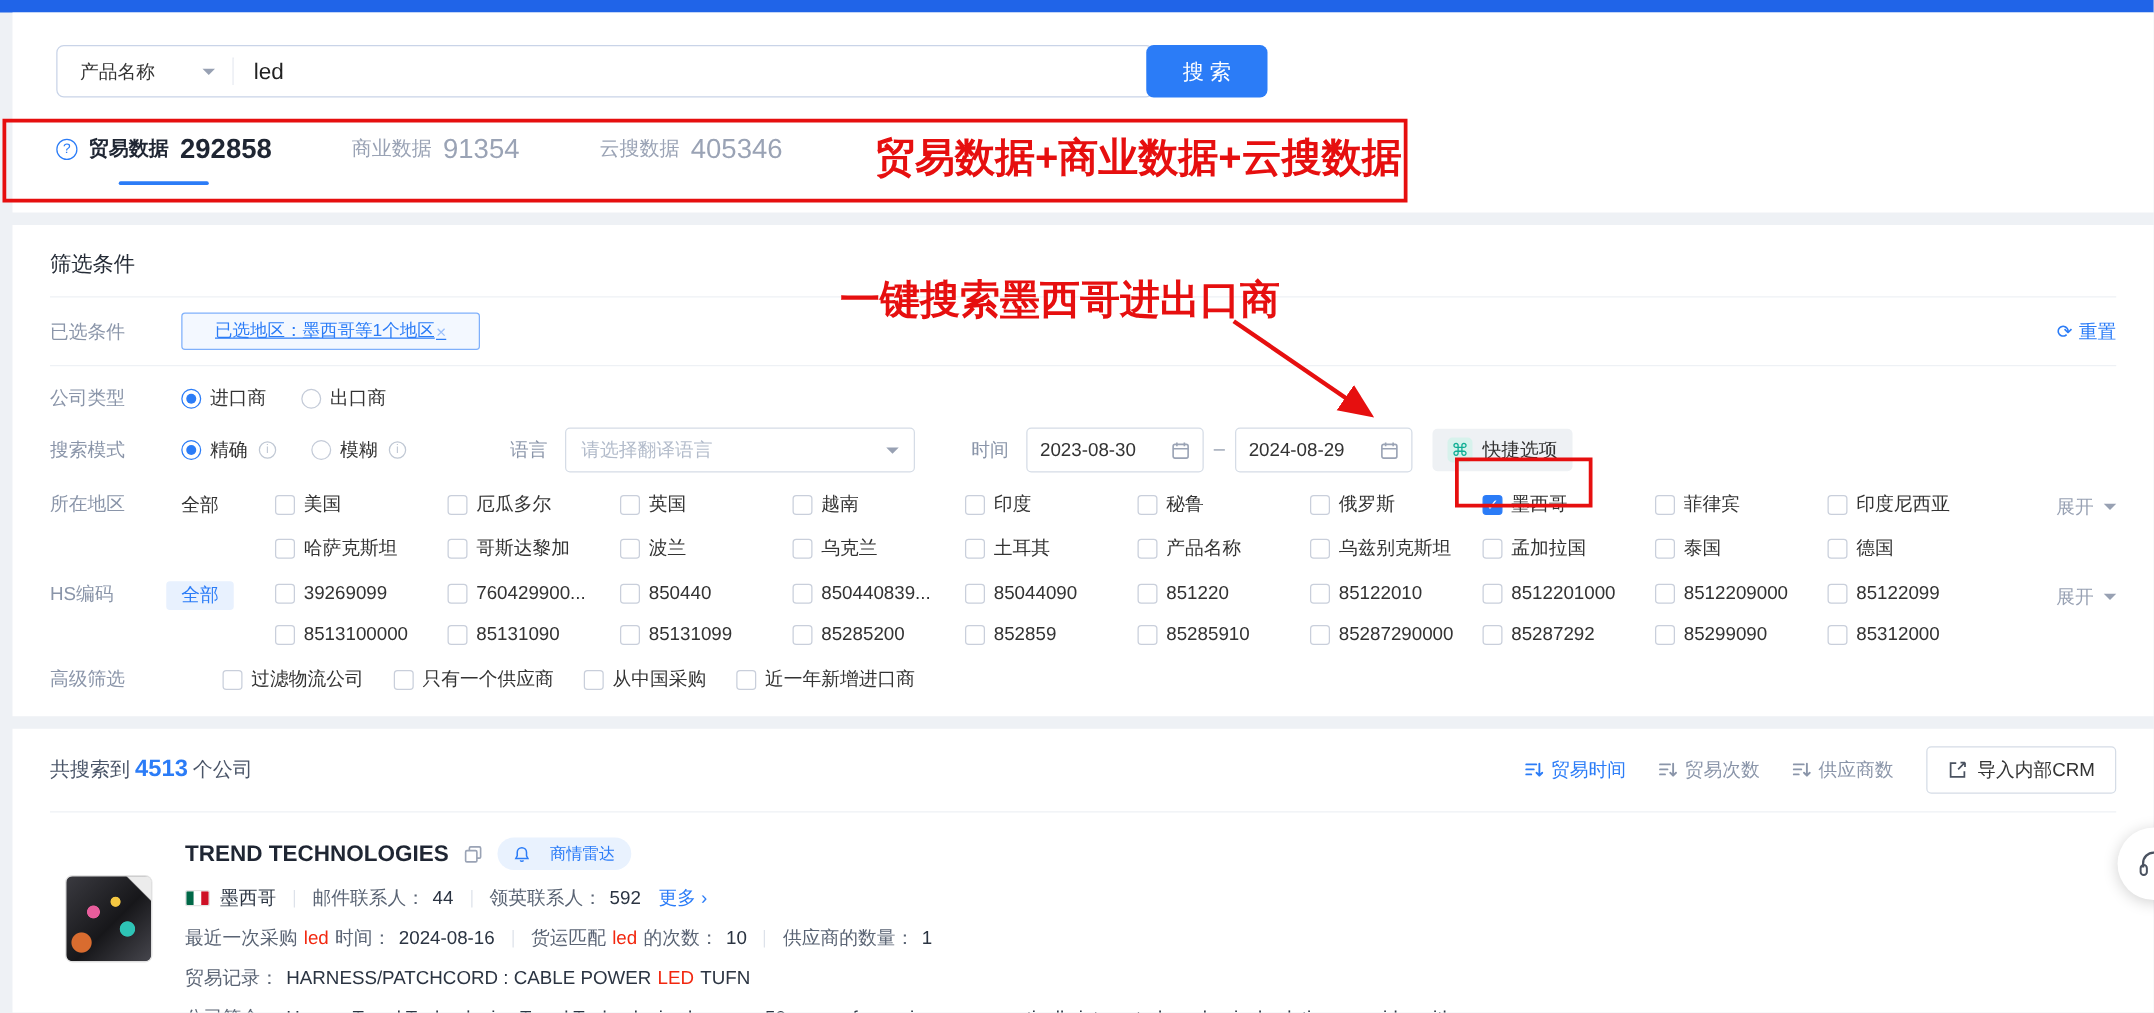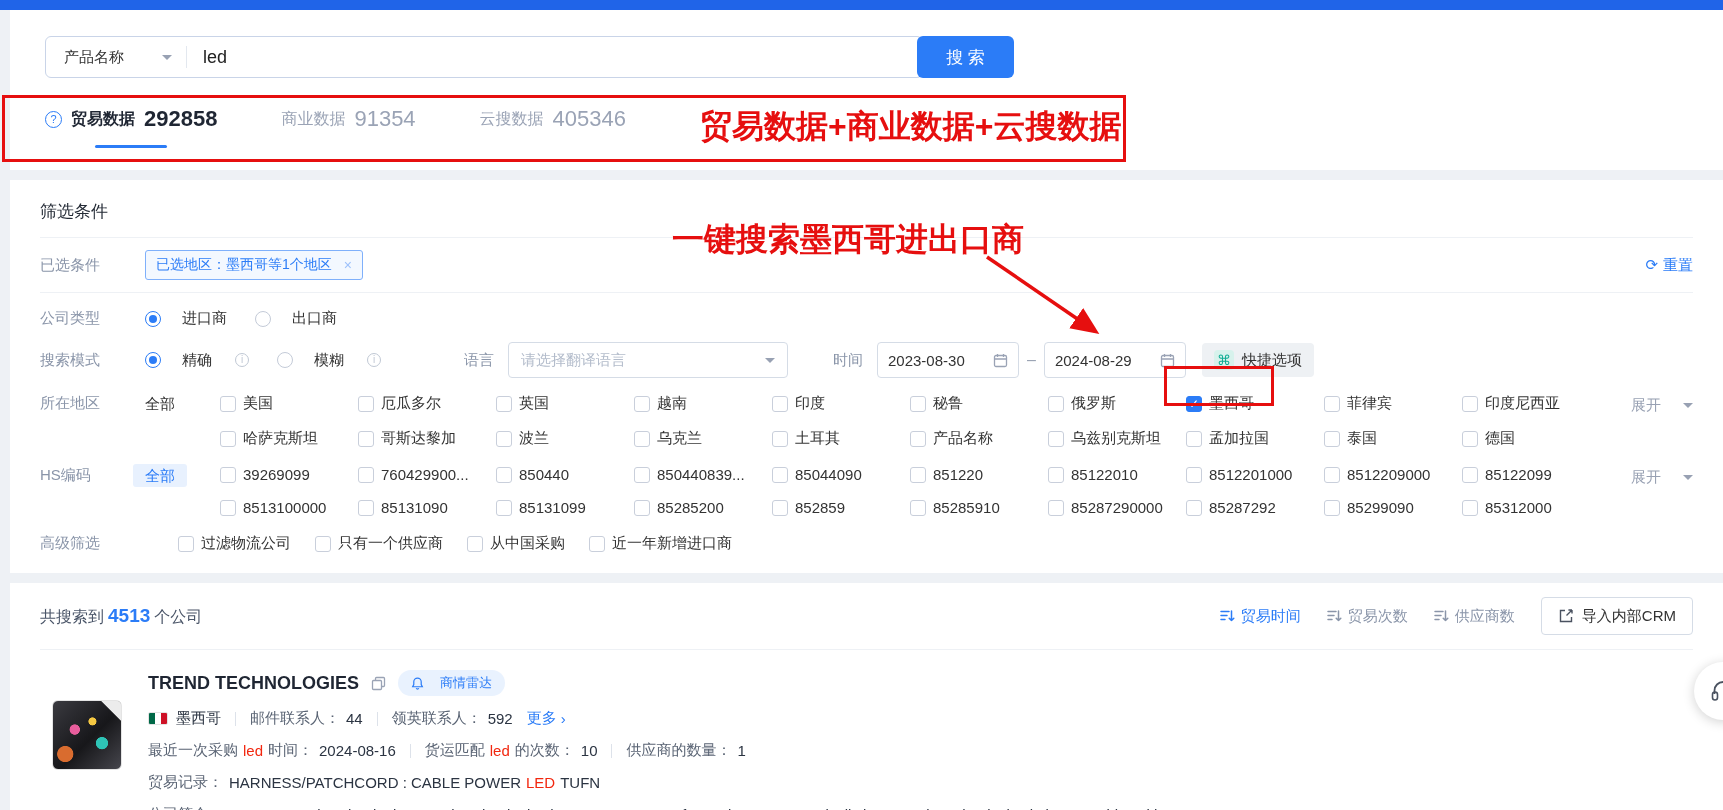--- a/index.html
+++ b/index.html
@@ -33,27 +33,27 @@
     color:#2b7cf7; font-size:11px; line-height:14px; text-align:center; }
   .tab.active .q-icon { display:inline-block; }
 
   
   .panel2 { margin-top:10px; padding:12px 30px 16px; position:relative; }
   .ftitle { font-size:17px; color:#242b36; padding:8px 0 14px; border-bottom:1px solid #eef1f5; }
   .frow { display:flex; align-items:center; position:relative; }
   .selrow { padding:12px 0; border-bottom:1px solid #eef1f5; }
   .flabel { width:105px; font-size:15px; color:#8a95a9; flex-shrink:0; }
   .tag { border:1px solid #7fb0fb; background:#f3f8ff; color:#2b7cf7; font-size:14px;
-    padding:5px 10px; border-radius:3px; display:flex; align-items:center; gap:12px; cursor:pointer; }
+    padding:5px 26px; border-radius:3px; display:flex; align-items:center; gap:1px; cursor:pointer;text-decoration:underline; }
   .tag .x { color:#9cc0fb; }
   .reset { position:absolute; right:0; color:#2b7cf7; font-size:15px; display:flex; gap:5px;
     align-items:center; cursor:pointer; }
   .typerow { margin:16px 0 10px; }
   .moderow { margin:14px 0 0; }
-  .ropt { display:flex; align-items:center; gap:21px; margin-right:28px; font-size:15px; color:#333; cursor:pointer; }
+  .ropt { display:flex; align-items:center; gap:7px; margin-right:28px; font-size:15px; color:#333; cursor:pointer; }
   .radio { width:16px; height:16px; border-radius:50%; border:1px solid #c4cbd8; position:relative; background:#fff; }
   .radio.checked { border-color:#2b7cf7; }
   .radio.checked::after { content:""; position:absolute; left:3px; top:3px; width:8px; height:8px;
     border-radius:50%; background:#2b7cf7; }
   .info-i { display:none; width:14px; height:14px; border-radius:50%; border:1px solid #c0c8d4;
     color:#c0c8d4; font-size:10px; line-height:12px; text-align:center; margin-left:2px; }
   .with-info .info-i { display:inline-block; }
   .sub-label { color:#8a95a9; font-size:15px; margin-left:55px; }
   .lang-select { width:280px; height:36px; border:1px solid #d5dce6; border-radius:4px; margin-left:14px;
     display:flex; align-items:center; justify-content:space-between; padding:0 12px; cursor:pointer; }
@@ -73,21 +73,21 @@
   .allcol { width:75px; font-size:15px; color:#333; flex-shrink:0; padding-top:1px; }
   .allchip { background:#e8f1fe; color:#2b7cf7; padding:3px 12px; border-radius:3px; font-size:15px;
     margin-left:-12px; cursor:pointer; }
   .cbgrid { display:grid; grid-template-columns:repeat(10,138px); row-gap:16px; }
   .cbitem { display:flex; align-items:center; gap:7px; font-size:15px; color:#333; cursor:pointer; }
   .cb { width:16px; height:16px; border:1px solid #c9cfdb; border-radius:3px; background:#fff;
     flex-shrink:0; position:relative; }
   .cb.checked { background:#2b7cf7; border-color:#2b7cf7; }
   .cb.checked::after { content:"✓"; position:absolute; color:#fff; font-size:12px; left:2px; top:0px; }
   .expand { position:absolute; right:0; top:2px; color:#98a1b3; font-size:15px; display:flex;
-    gap:22px; align-items:center; cursor:pointer; }
+    gap:8px; align-items:center; cursor:pointer; }
   .advrow { margin:18px 0 4px;gap:33px; }
   .advrow .cbitem { margin-right:24px;align-items:center; }
 
   
   .panel3 { margin-top:10px; padding:14px 30px 0; height:254px; position:relative; }
   .reshead { display:flex; align-items:center; padding-bottom:14px; border-bottom:1px solid #eef1f5; }
   .summary { font-size:16px; color:#4a5568; }
   .summary .count { color:#2b7cf7; font-size:19px; font-weight:bold; margin:0 4px; }
   .sorts { margin-left:auto; display:flex; gap:26px; align-items:center; }
   .sort { color:#8a95a9; font-size:15px; display:flex; gap:6px; align-items:center; cursor:pointer; }

